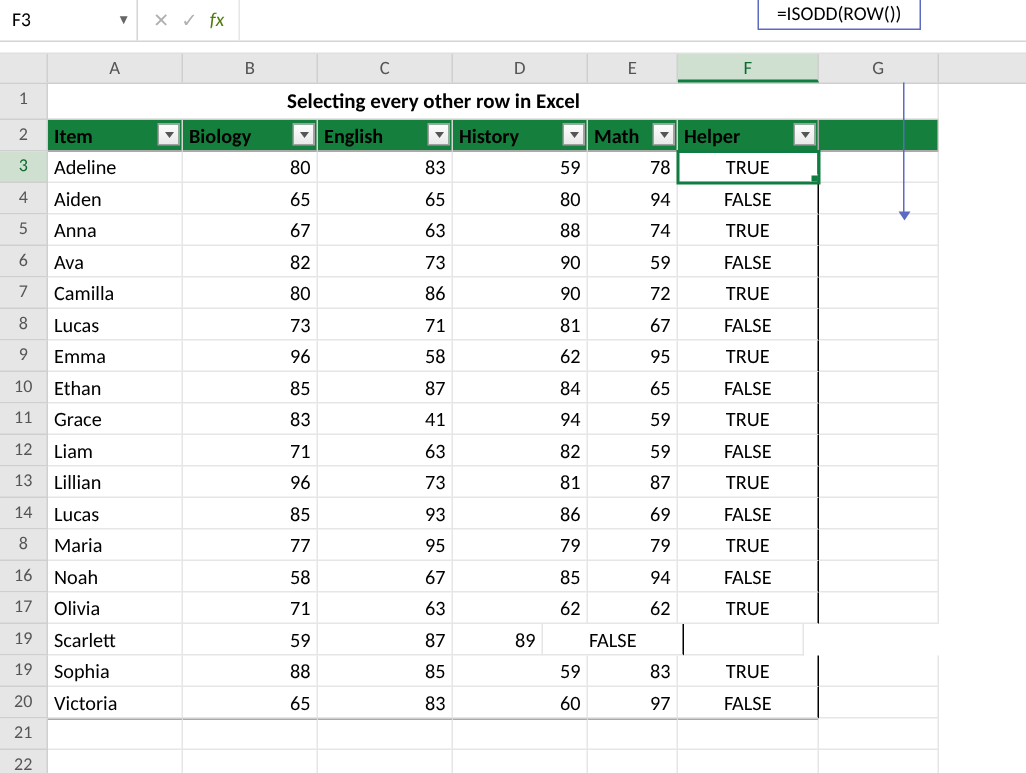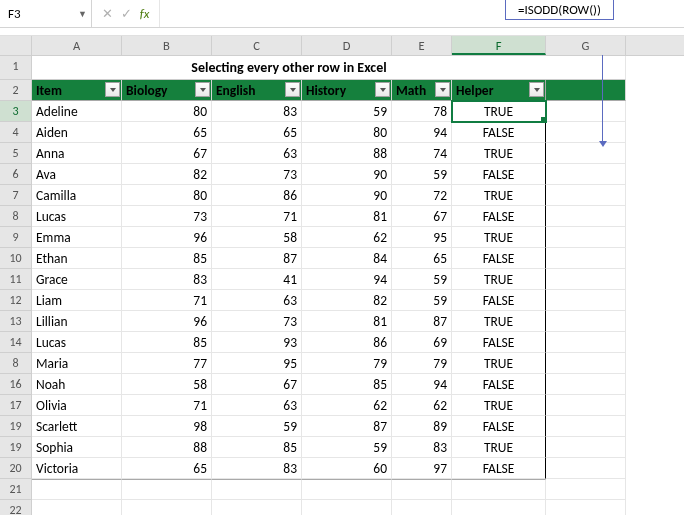--- a/index.html
+++ b/index.html
@@ -257,21 +257,20 @@
         <div class="cell cB num">71</div>
         <div class="cell cC num">63</div>
         <div class="cell cD num">62</div>
         <div class="cell cE num">62</div>
         <div class="cell cF center">TRUE</div>
         <div class="cell cG"></div>
       </div>
       <div class="row data-row">
         <div class="row-head">19</div>
         <div class="cell cA">Scarlett</div>
-        <div class="cell cB num">98</div>
         <div class="cell cC num">59</div>
         <div class="cell cD num">87</div>
         <div class="cell cE num">89</div>
         <div class="cell cF center">FALSE</div>
         <div class="cell cG"></div>
       </div>
       <div class="row data-row">
         <div class="row-head">19</div>
         <div class="cell cA">Sophia</div>
         <div class="cell cB num">88</div>

